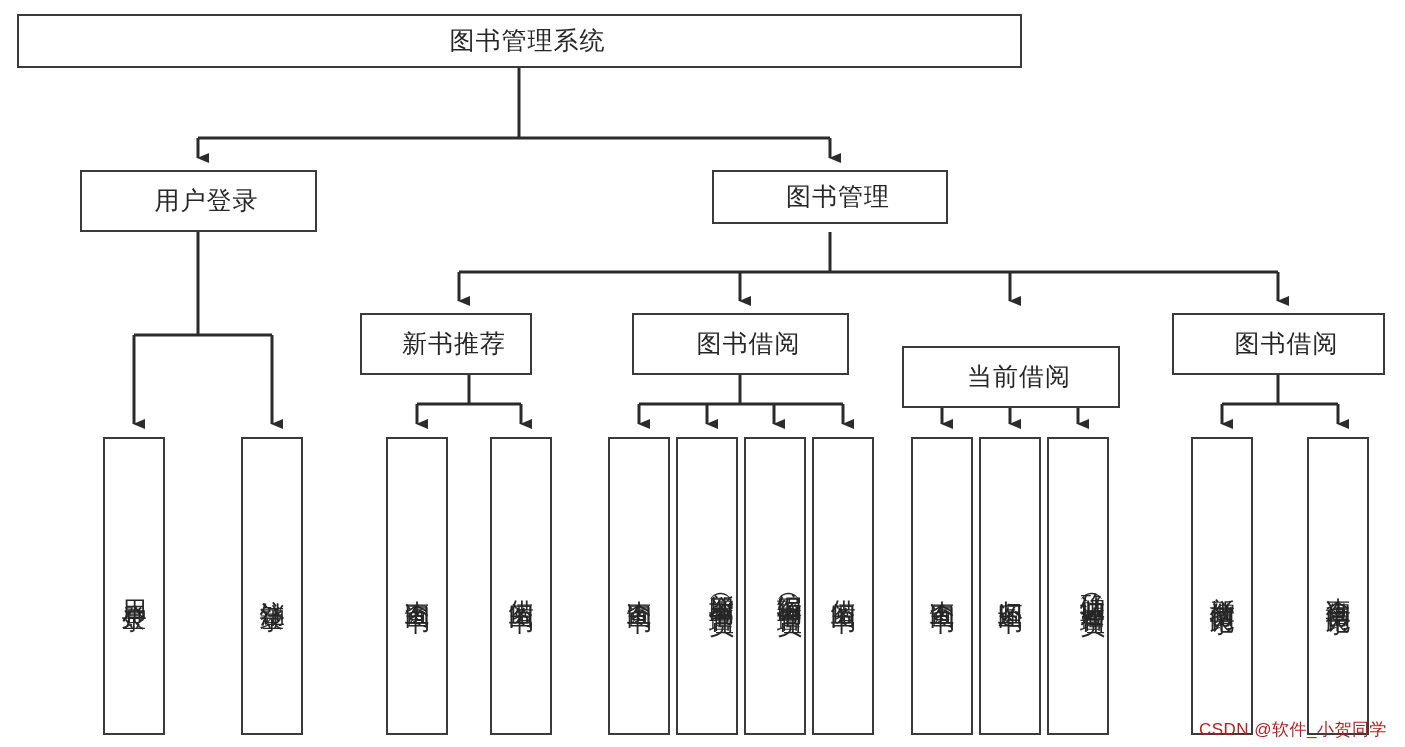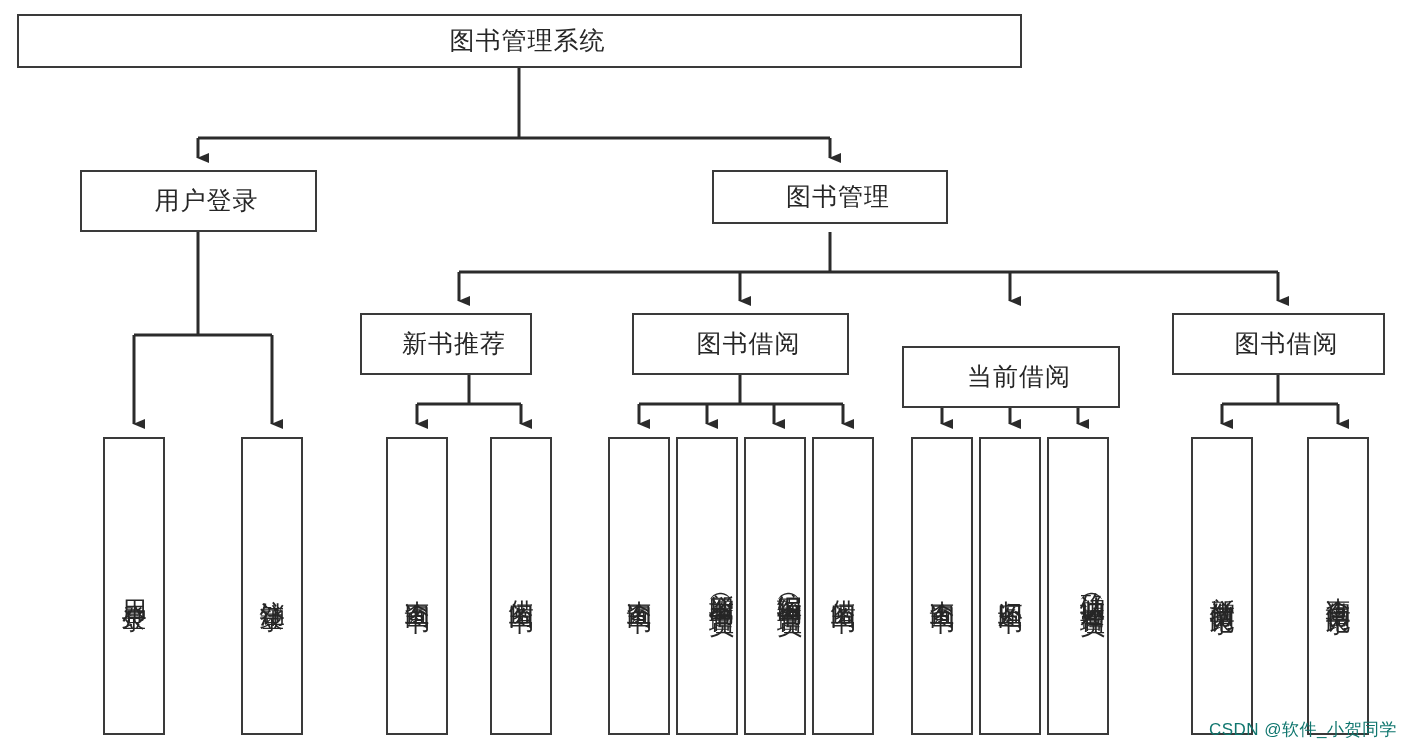--- a/index.html
+++ b/index.html
@@ -51,24 +51,24 @@
   }
   .node.vert.toptext {
     align-items: flex-start;
     justify-content: center;
   }
   .node-label {
     white-space: pre-line;
   }
   #watermark {
     position: absolute;
-    right: 8px;
+    right: 18px;
     bottom: 6px;
     font-size: 17px;
-    color: #0f766e;
+    color: #b91c1c;
     letter-spacing: 0.5px;
     white-space: nowrap;
   }
 </style>
 </head>
 <body>
 
 <div id="stage">
 
   <svg id="wires" viewBox="0 0 1405 747" xmlns="http://www.w3.org/2000/svg">

